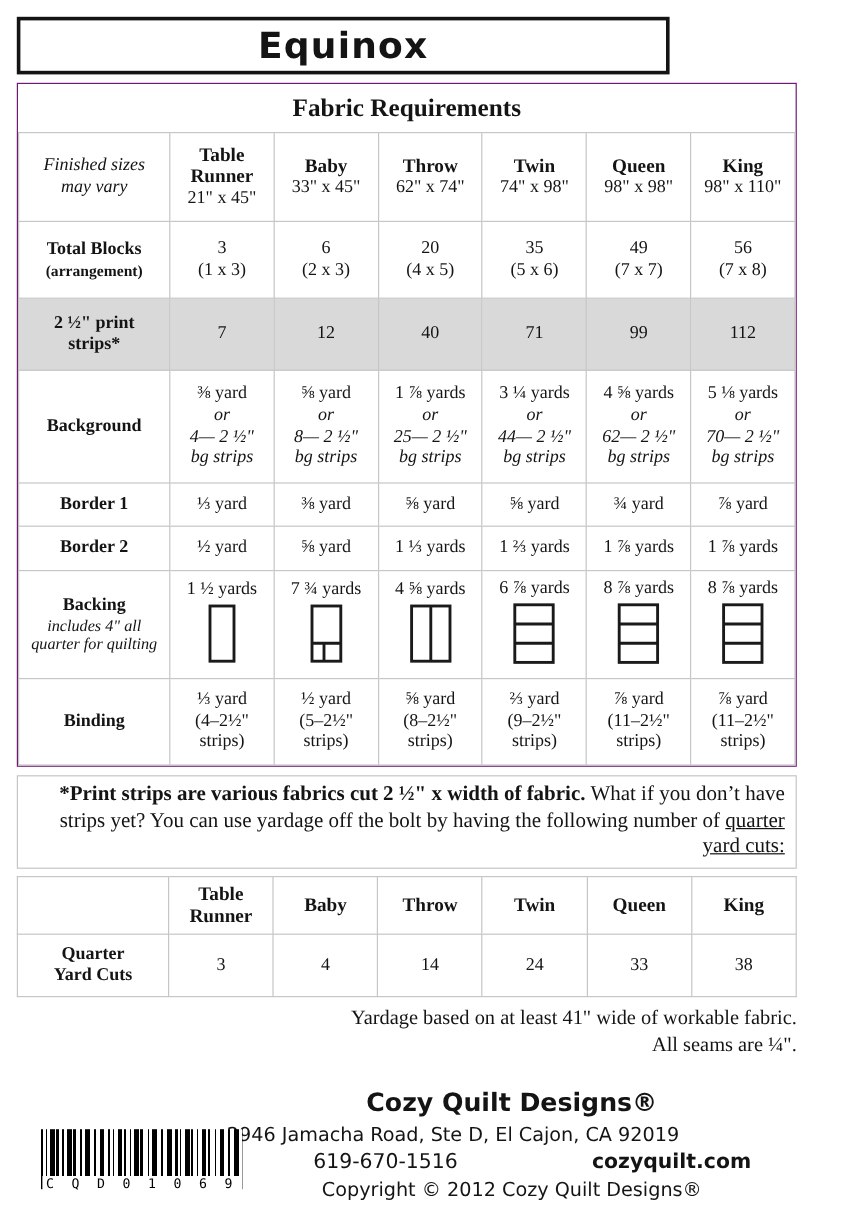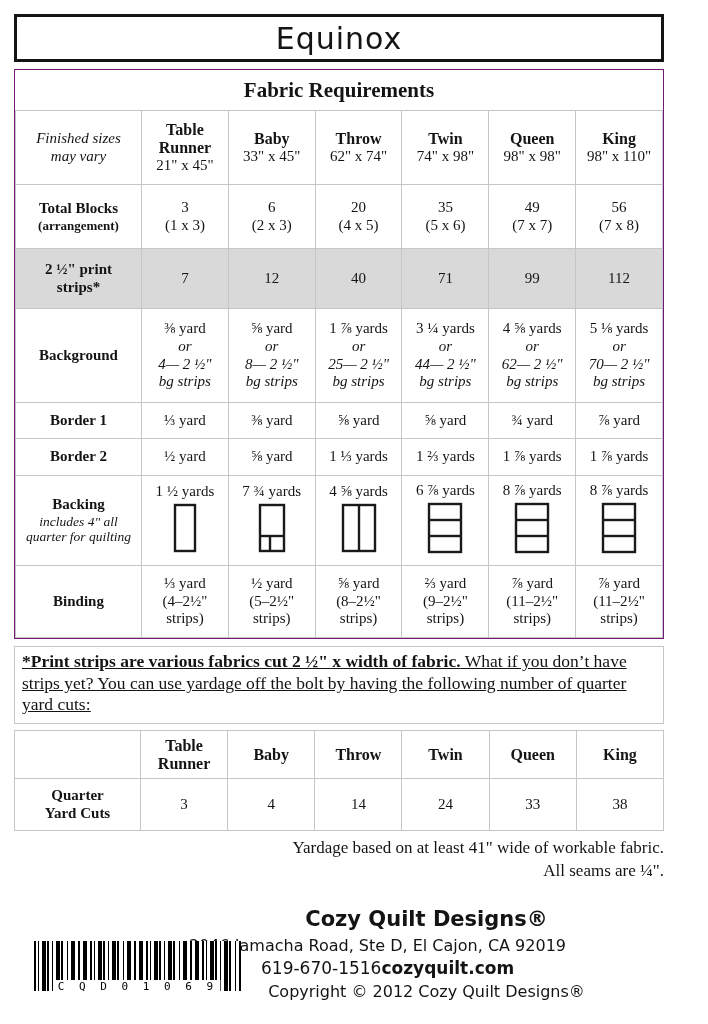--- a/index.html
+++ b/index.html
@@ -4,22 +4,22 @@
 <style>
   html,body { margin:0; padding:0; background:#ffffff; }
   .page {
     width:708px; height:1024px; background:#ffffff; box-sizing:border-box;
     padding:14px 0 0 14px; position:relative; color:#141414;
     font-family:"Liberation Serif", serif;
   }
 
   
   .title-box {
-    width:650px; height:48px; border:3px solid #141414; box-sizing:border-box;
-    display:flex; align-items:center; justify-content:center; margin-bottom:7px;
+    width:544px; height:48px; border:3px solid #141414; box-sizing:border-box;
+    display:flex; align-items:center; justify-content:center; margin-bottom:7px;font-weight:bold;
   }
   .title-box .title-text {
     font-family:"DejaVu Sans", sans-serif; font-size:30px; letter-spacing:1px;
   }
 
   
   .section { width:650px; border:1px solid #701a75; box-sizing:border-box; }
   .section-title { text-align:center; font-weight:bold; font-size:21px; padding:8px 0 7px; }
 
   table.grid { width:100%; border-collapse:collapse; table-layout:fixed; }
@@ -43,50 +43,49 @@
   .r-b1 td { height:36px; }
   .r-b2 td { height:37px; }
   .r-back td { height:90px; vertical-align:top; padding-top:3px; }
   .r-bind td { height:72px; }
 
   .diag { margin-top:2px; }
 
   
   .note {
     width:650px; box-sizing:border-box; border:1px solid #c6c6c6; margin-top:7px;
-    padding:4px 9px 7px 7px; font-size:17.5px; line-height:1.24; text-align:left;text-decoration:underline;
+    padding:4px 9px 7px 7px; font-size:17.5px; line-height:1.24; text-align:right;
   }
 
   
   .quarter-wrap { width:650px; margin-top:6px; }
   .r-qhead td { height:48px; }
   .r-qdata td { height:52px; font-size:16px; }
 
   
   .footnotes { width:650px; text-align:right; font-size:17px; margin-top:6px; line-height:1.35; }
 
   
   .footer { position:relative; width:650px; margin-top:24px; font-family:"DejaVu Sans", sans-serif; }
   .f-right { margin-left:175px; }
   .company { text-align:center; font-size:21px; font-weight:bold; }
   .address { font-size:16px; margin-top:5px; }
-  .phone-site { display:flex; justify-content:flex-start; padding:3px 38px 0 72px; font-size:17px; }
+  .phone-site { display:flex; justify-content:space-between; padding:3px 38px 0 72px; font-size:17px; }
   .site { font-weight:bold; }
   .copyright { text-align:center; font-size:16px; margin-top:4px; }
 
   .barcode {
     position:absolute; left:20px; top:34px; width:168px; height:50px;
     background:repeating-linear-gradient(90deg,
       #000 0 2px, #fff 2px 4px, #000 4px 5px, #fff 5px 8px,
       #000 8px 12px, #fff 12px 13px, #000 13px 15px, #fff 15px 18px,
       #000 18px 19px, #fff 19px 22px, #000 22px 26px, #fff 26px 27px,
       #000 27px 29px, #fff 29px 33px, #000 33px 34px, #fff 34px 37px,
       #000 37px 41px, #fff 41px 44px, #000 44px 46px, #fff 46px 49px,
       #000 49px 53px, #fff 53px 56px);
-    padding-left:39px;
   }
   .barcode-text {
     position:absolute; bottom:-2px; left:50%; transform:translateX(-50%);
     background:#ffffff; padding:0 3px; font-family:"DejaVu Sans Mono", monospace;
     font-size:11px; white-space:nowrap; letter-spacing:4px; color:#000;
   }
 </style>
 </head>
 <body>
 

